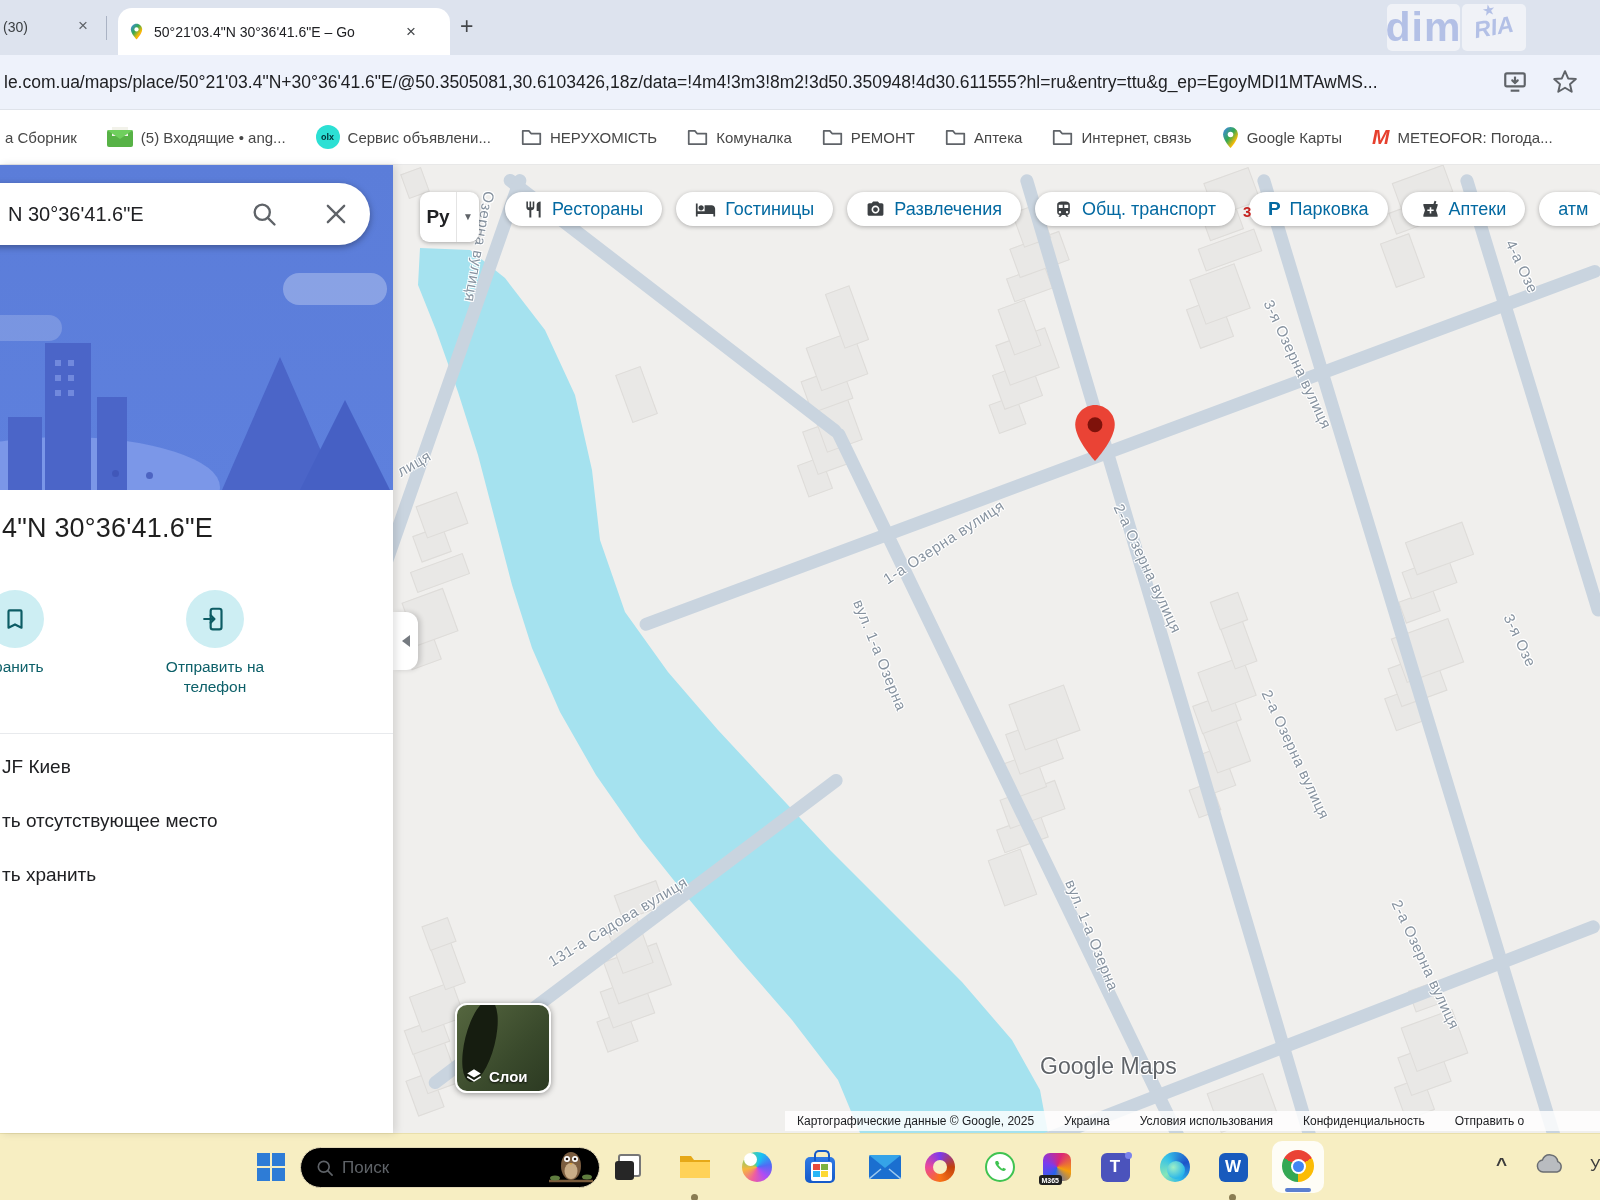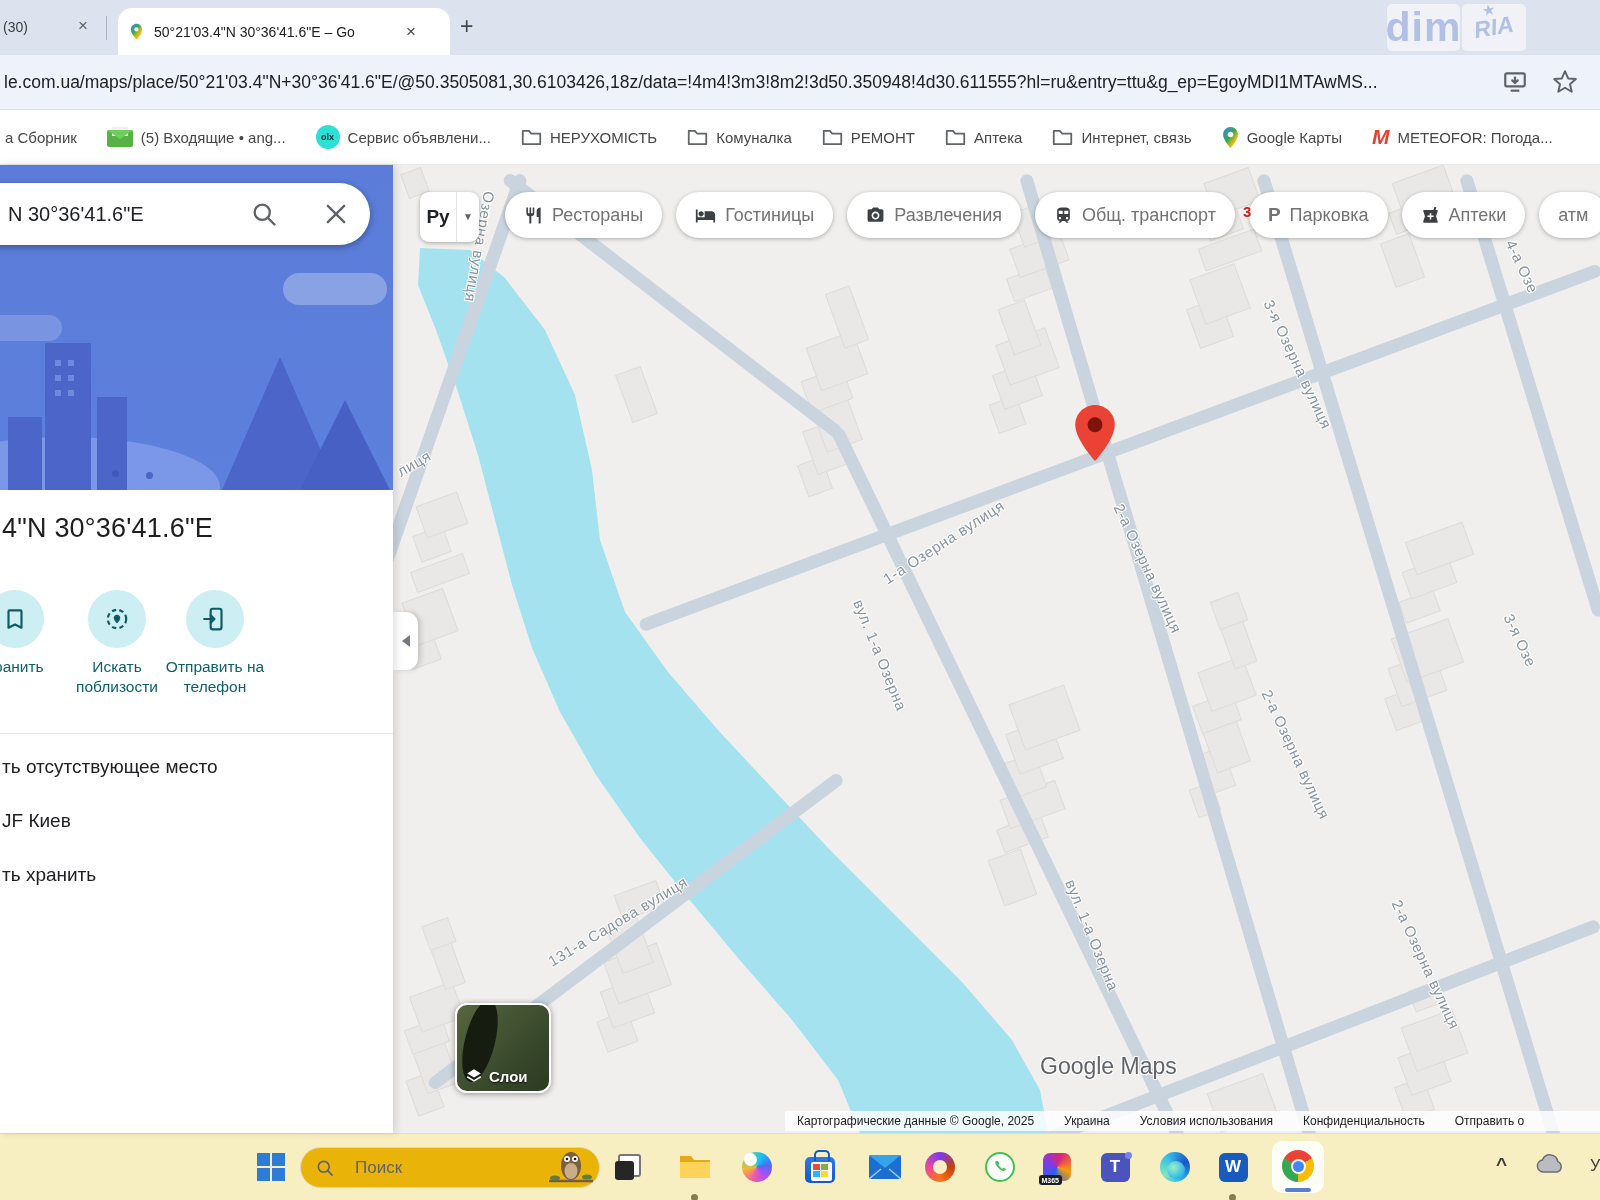--- a/index.html
+++ b/index.html
@@ -41,21 +41,21 @@
   .water{position:absolute;inset:0;background:#a5e2ef;z-index:1;}
   .bldg{position:absolute;background:#e9e8e6;border:1px solid #dedcd9;z-index:2;box-sizing:border-box;}
   .road{position:absolute;height:13px;background:#c9d4df;transform-origin:0 50%;border-radius:7px;z-index:3;}
   .slabel{position:absolute;font-size:15px;letter-spacing:.6px;color:#8793a0;white-space:nowrap;transform-origin:0 0;z-index:4;font-weight:500;
           text-shadow:-1px -1px 0 #fff,1px -1px 0 #fff,-1px 1px 0 #fff,1px 1px 0 #fff,0 0 2px #fff;}
   .pin{position:absolute;left:1075px;top:240px;width:40px;height:56px;z-index:6;}
   .pybox{position:absolute;left:420px;top:27px;height:50px;background:#fff;border-radius:9px;box-shadow:0 1px 4px rgba(0,0,0,.3);display:flex;align-items:center;z-index:8;}
   .py-label{width:36px;text-align:center;font-weight:600;font-size:19px;color:#202124;}
   .py-caret{width:22px;text-align:center;border-left:1px solid #e4e4e4;color:#5f6368;font-size:10px;height:50px;line-height:50px;}
   .pills{position:absolute;left:505px;top:27px;display:flex;gap:14px;z-index:8;}
-  .pill{height:46px;background:#fff;border-radius:23px;box-shadow:0 1px 4px rgba(0,0,0,.28);display:flex;align-items:center;gap:9px;padding:0 19px;font-size:18px;color:#737373;white-space:nowrap;flex:0 0 auto;text-align:right;}
+  .pill{height:34px;background:#fff;border-radius:23px;box-shadow:0 1px 4px rgba(0,0,0,.28);display:flex;align-items:center;gap:9px;padding:0 19px;font-size:18px;color:#0369a1;white-space:nowrap;flex:0 0 auto;text-align:right;}
   .pill .p-ico{display:flex;align-items:center;}
   .pill .p-letter{font-weight:bold;font-size:19px;}
   .badge3{position:absolute;left:1243px;top:38px;color:#c5221f;font-size:15px;z-index:9;font-weight:bold;}
   .collapse{position:absolute;left:393px;top:447px;width:25px;height:58px;background:#fff;border-radius:0 12px 12px 0;box-shadow:3px 0 5px rgba(0,0,0,.15);display:flex;align-items:center;justify-content:center;z-index:7;}
   .collapse .tri{width:0;height:0;border-top:6px solid transparent;border-bottom:6px solid transparent;border-right:8px solid #757a80;}
   .layers{position:absolute;left:455px;top:838px;width:92px;height:86px;border-radius:12px;border:2px solid #fff;box-shadow:0 1px 6px rgba(0,0,0,.4);z-index:7;overflow:hidden;background:linear-gradient(135deg,#55663f,#3a4a2c 60%,#2c3a22);}
   .layers .lake{position:absolute;left:8px;top:-6px;width:30px;height:84px;background:#161d10;border-radius:50%;transform:rotate(14deg);}
   .layers .lbl{position:absolute;left:8px;bottom:6px;display:flex;align-items:center;gap:6px;color:#fff;font-weight:bold;font-size:15px;text-shadow:0 1px 2px rgba(0,0,0,.8);}
   .gmwm{position:absolute;left:1040px;top:888px;font-size:23px;color:#606469;z-index:5;font-weight:500;
         text-shadow:-1px -1px 0 #fff,1px -1px 0 #fff,-1px 1px 0 #fff,1px 1px 0 #fff;}
@@ -85,21 +85,21 @@
   .action .alabel{margin-top:9px;font-size:15.5px;color:#0d6069;line-height:1.3;}
   .pdivider{position:absolute;left:0;top:568px;width:393px;height:1px;background:#e8eaed;}
   .plinks{position:absolute;left:0;top:575px;width:393px;}
   .plink{height:54px;display:flex;align-items:center;font-size:19px;color:#202124;padding-left:2px;}
 
   
   .taskbar{position:absolute;left:0;top:1133px;width:1600px;height:67px;background:#f7eec2;border-top:1px solid #e9dfab;}
   .tb{position:absolute;top:14px;width:38px;height:38px;display:flex;align-items:center;justify-content:center;}
   .winlogo{display:grid;grid-template-columns:13px 13px;grid-template-rows:13px 13px;gap:2px;}
   .winlogo div{background:#2e7cd6;}
-  .tsearch{position:absolute;left:300px;top:13px;width:300px;height:41px;border-radius:21px;background:#eab308;border:1px solid #e2d8b6;display:flex;align-items:center;padding-left:14px;gap:20px;box-sizing:border-box;}
+  .tsearch{position:absolute;left:300px;top:13px;width:300px;height:41px;border-radius:21px;background:#000000;border:1px solid #e2d8b6;display:flex;align-items:center;padding-left:14px;gap:7px;box-sizing:border-box;}
   .tsearch .st{font-size:17px;color:#5f6368;}
   .tsearch .owl{position:absolute;right:4px;top:-3px;}
   .tv-back{position:absolute;right:4px;top:4px;width:19px;height:19px;background:#fff;border:2px solid #777;border-radius:3px;}
   .tv-front{position:absolute;left:4px;bottom:4px;width:19px;height:19px;background:#262626;border-radius:3px;}
   .copilot{width:30px;height:30px;border-radius:50%;background:conic-gradient(from 20deg,#18c3f2,#4f6bf5,#b14bf4,#f05f9d,#f5b73d,#63d27e,#18c3f2);}
   .copilot-in{width:13px;height:13px;border-radius:50%;background:#fff;position:relative;left:2px;top:1px;}
   .store{width:30px;height:26px;background:linear-gradient(180deg,#2f7ae5,#1459c9);border-radius:5px;position:relative;margin-top:6px;}
   .store:before{content:"";position:absolute;left:9px;top:-7px;width:12px;height:9px;border:2.5px solid #1459c9;border-bottom:none;border-radius:5px 5px 0 0;}
   .store .w{position:absolute;left:6px;top:5px;width:18px;height:16px;background:#fff;border-radius:2px;display:grid;grid-template-columns:7px 7px;grid-template-rows:6px 6px;gap:1.5px;padding:1.5px;box-sizing:content-box;}
   .store .w i{display:block;}
@@ -476,44 +476,35 @@
     <div class="ptitle">4"N 30°36'41.6"E</div>
 
     <div class="action" style="left:-41px;">
       <div class="circ">
           <svg width="26" height="26" viewBox="0 0 24 24" fill="none" stroke="#0d5c64" stroke-width="2">
             <path d="M17 4H7a1 1 0 0 0-1 1v15l6-3 6 3V5a1 1 0 0 0-1-1z" stroke-linejoin="round"></path>
           </svg>
         </div>
       <div class="alabel">хранить</div>
     </div>
-    <div class="action" style="left:61px;">
-      <div class="circ">
-          <svg width="26" height="26" viewBox="0 0 24 24" fill="none">
-            <circle cx="12" cy="12" r="8.5" stroke="#0d5c64" stroke-width="2" stroke-dasharray="4 3"></circle>
-            <path d="M12 8c-1.7 0-3 1.3-3 3 0 2 3 5 3 5s3-3 3-5c0-1.7-1.3-3-3-3z" fill="#0d5c64"></path>
-          </svg>
-        </div>
-      <div class="alabel">Искать поблизости</div>
-    </div>
     <div class="action" style="left:159px;">
       <div class="circ">
           <svg width="26" height="26" viewBox="0 0 24 24" fill="none" stroke="#0d5c64" stroke-width="2">
             <rect x="8" y="2.5" width="10" height="19" rx="2"></rect>
             <path d="M2 12h9" stroke-linecap="round"></path>
             <path d="M8 8.5L11.5 12 8 15.5" stroke-linecap="round" stroke-linejoin="round"></path>
           </svg>
         </div>
       <div class="alabel">Отправить на телефон</div>
     </div>
 
     <div class="pdivider"></div>
     <div class="plinks" id="plinks">
+        <div class="plink">JF Киев</div>
         <div class="plink">ть отсутствующее место</div>
-        <div class="plink">JF Киев</div>
         <div class="plink">ть хранить</div>
       </div>
   </div>
 
   <div class="taskbar">
     <div class="tb" style="left:252px;">
         <div class="winlogo">
           <div></div>
           <div></div>
           <div></div>

